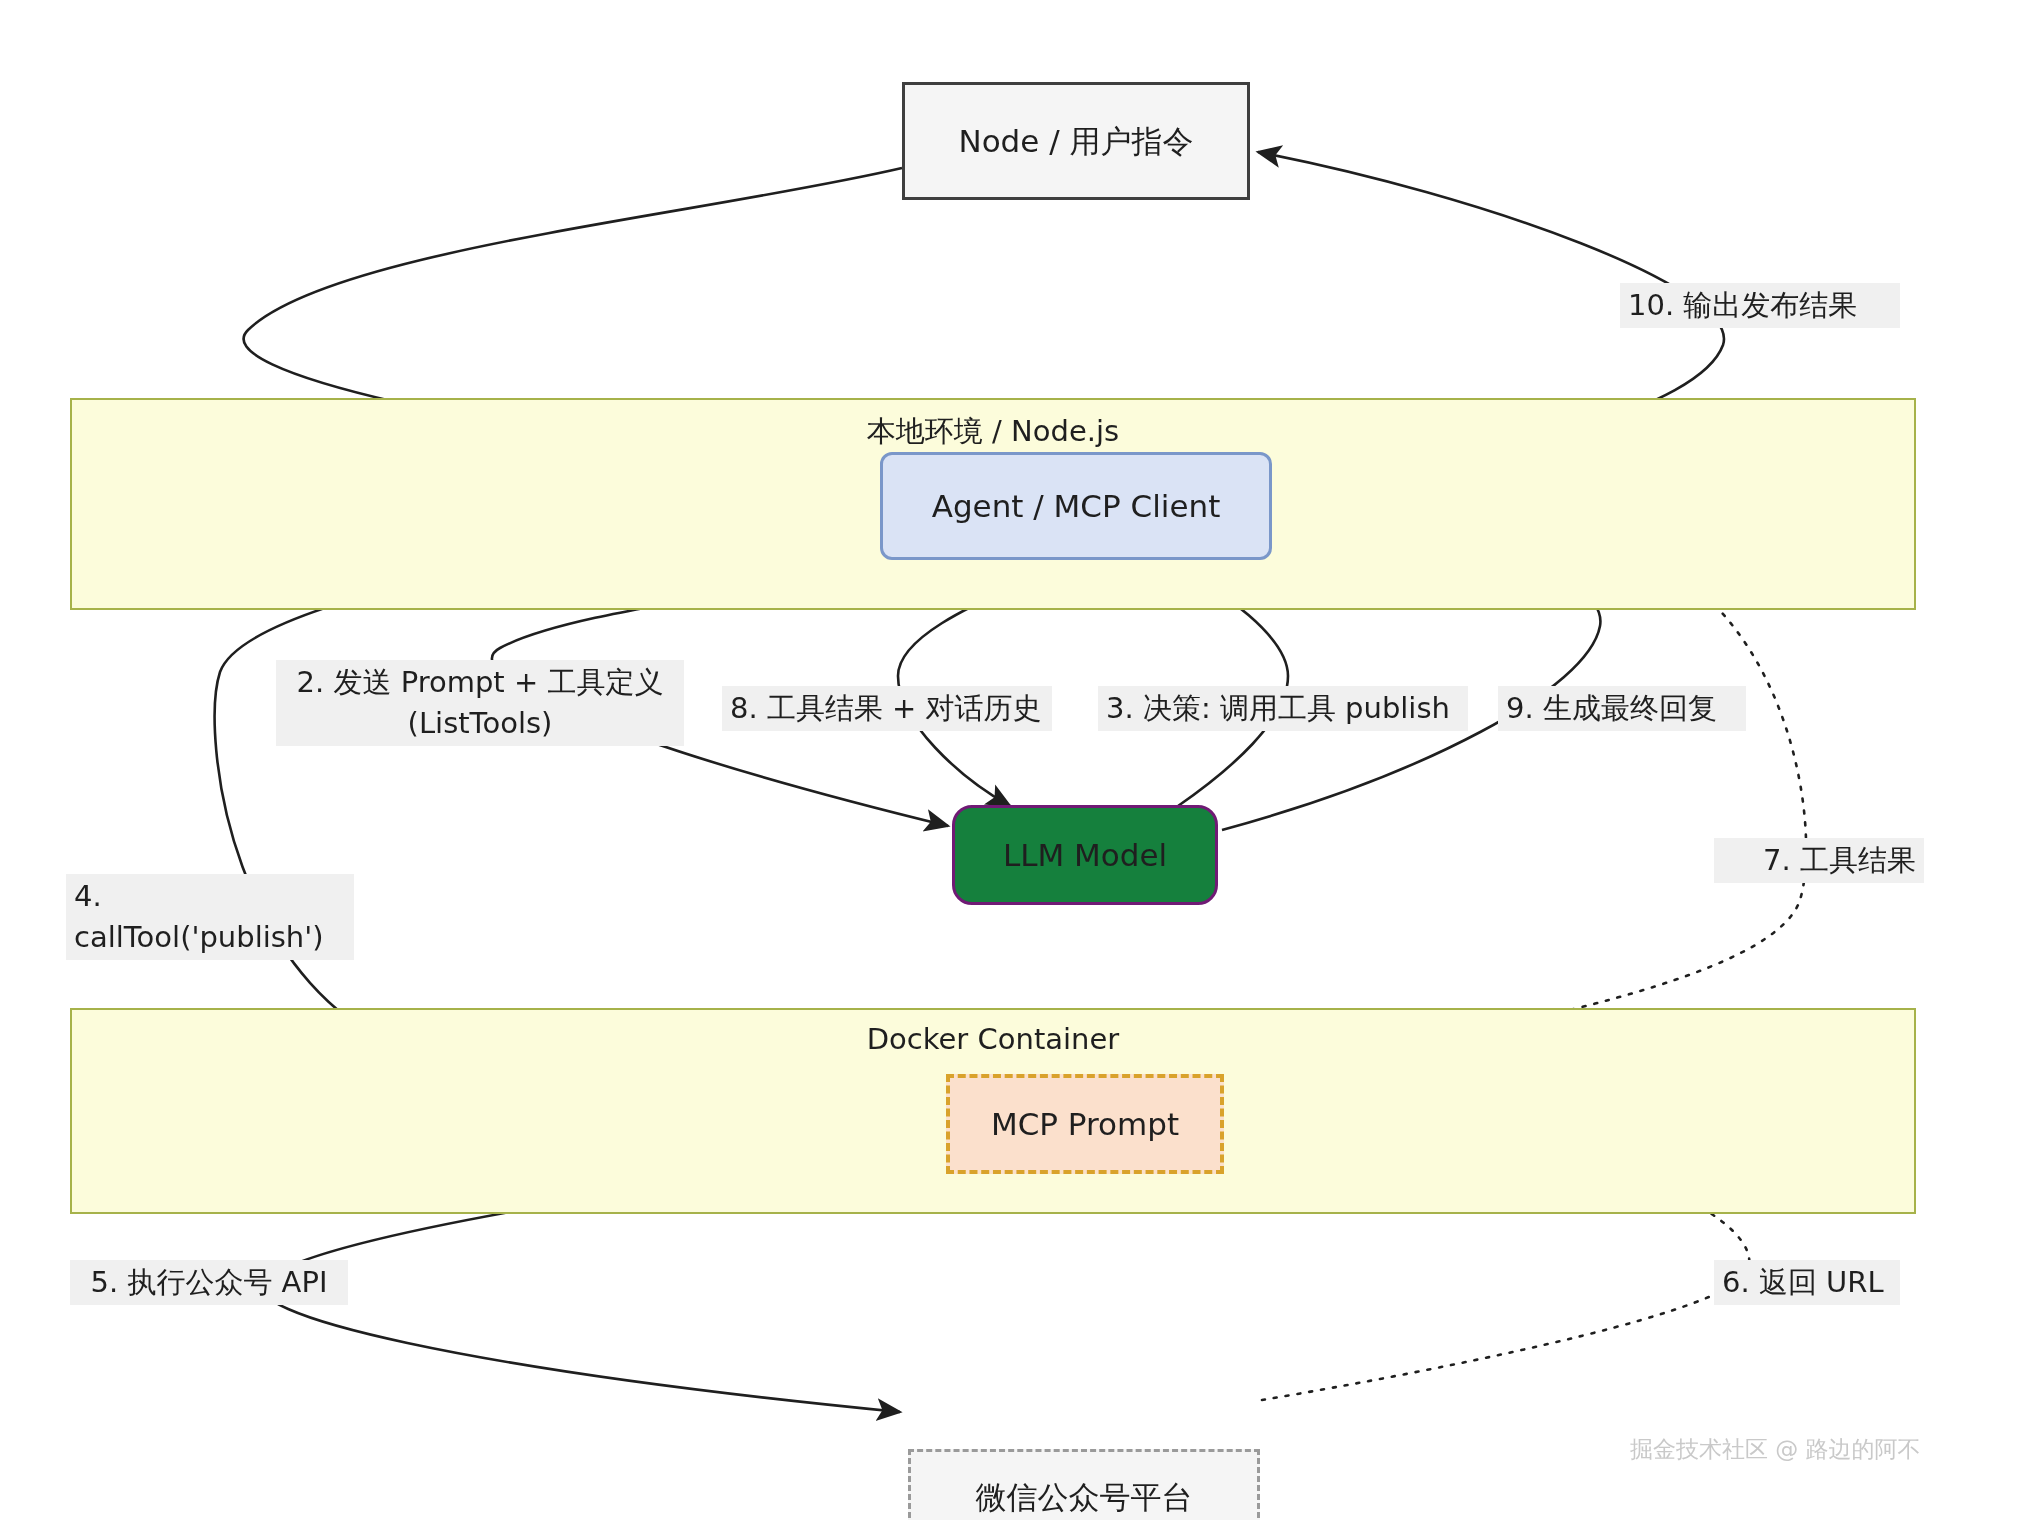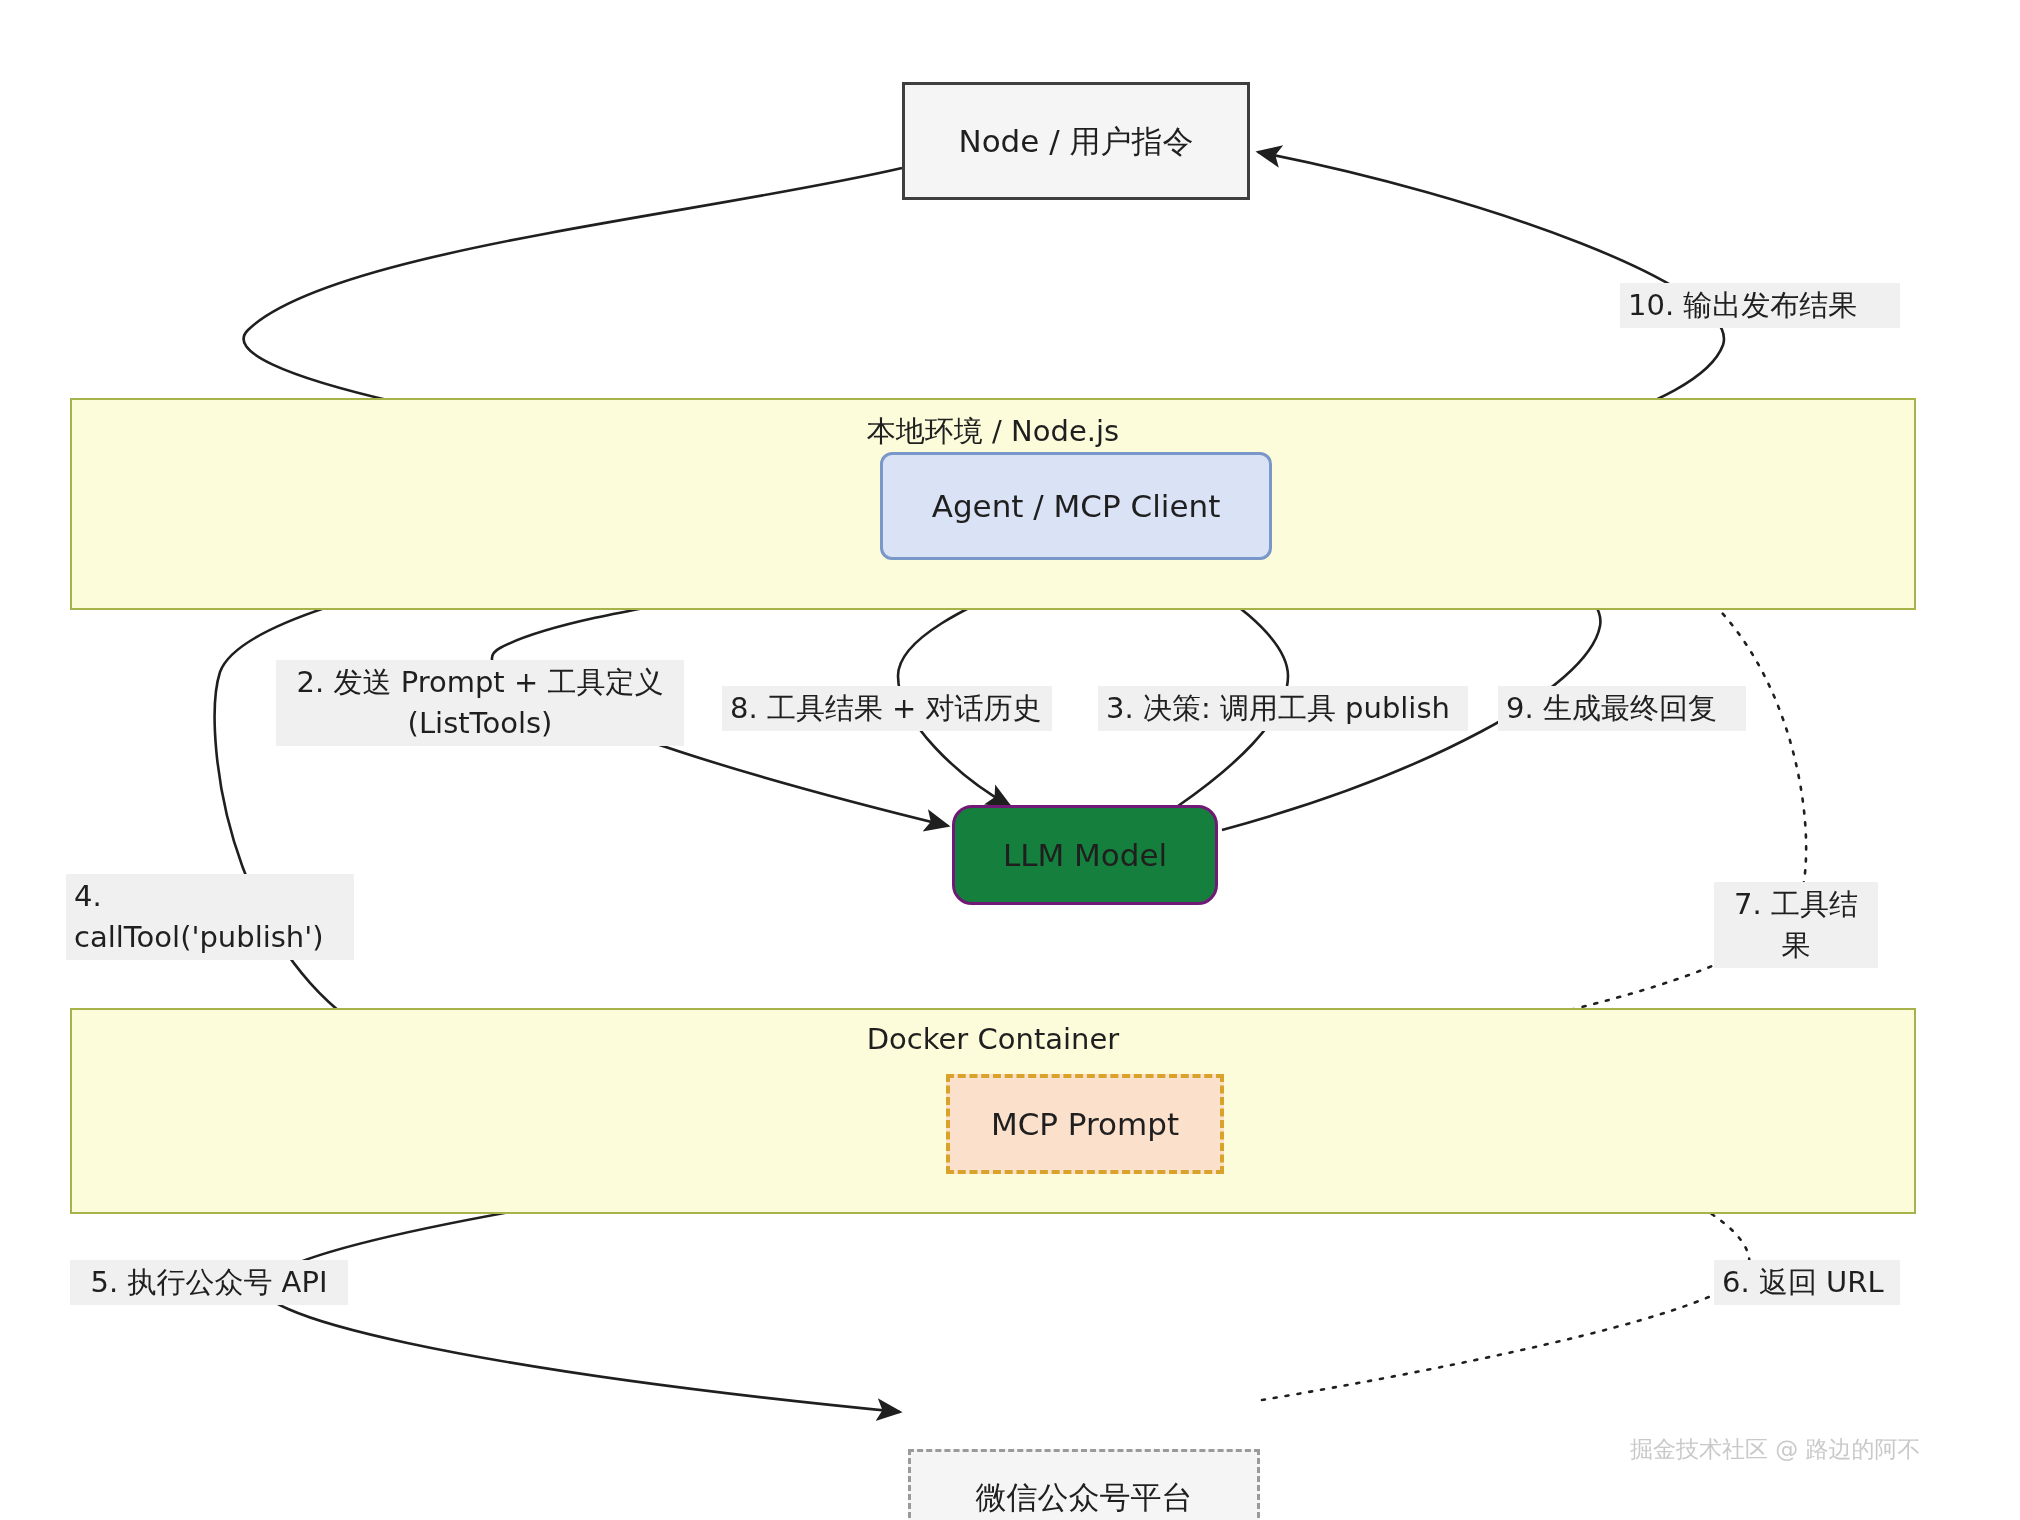--- a/index.html
+++ b/index.html
@@ -142,21 +142,21 @@
     white-space: pre-line;
   }
 
   #lbl-1  { left: 52px;  top: 257px;  width: 300px; text-align: center; }
   #lbl-10 { left: 1620px; top: 283px; width: 280px; text-align: left; }
   #lbl-2  { left: 276px; top: 660px;  width: 408px; text-align: center; }
   #lbl-8  { left: 722px; top: 686px;  width: 330px; text-align: left; }
   #lbl-3  { left: 1098px; top: 686px; width: 370px; text-align: left; }
   #lbl-9  { left: 1498px; top: 686px; width: 248px; text-align: left; }
   #lbl-4  { left: 66px;  top: 838px;  width: 288px; text-align: left; margin-top: 36px; }
-  #lbl-7  { left: 1714px; top: 838px; width: 164px; text-align: center; margin-top: 44px; }
+  #lbl-7  { left: 1714px; top: 838px; width: 210px; text-align: right; }
   #lbl-5  { left: 70px;  top: 1260px; width: 278px; text-align: center; }
   #lbl-6  { left: 1714px; top: 1260px; width: 186px; text-align: left; }
 
   
   #watermark {
     position: absolute;
     left: 1630px;
     top: 1434px;
     font-size: 23px;
     color: #c9c9c9;

